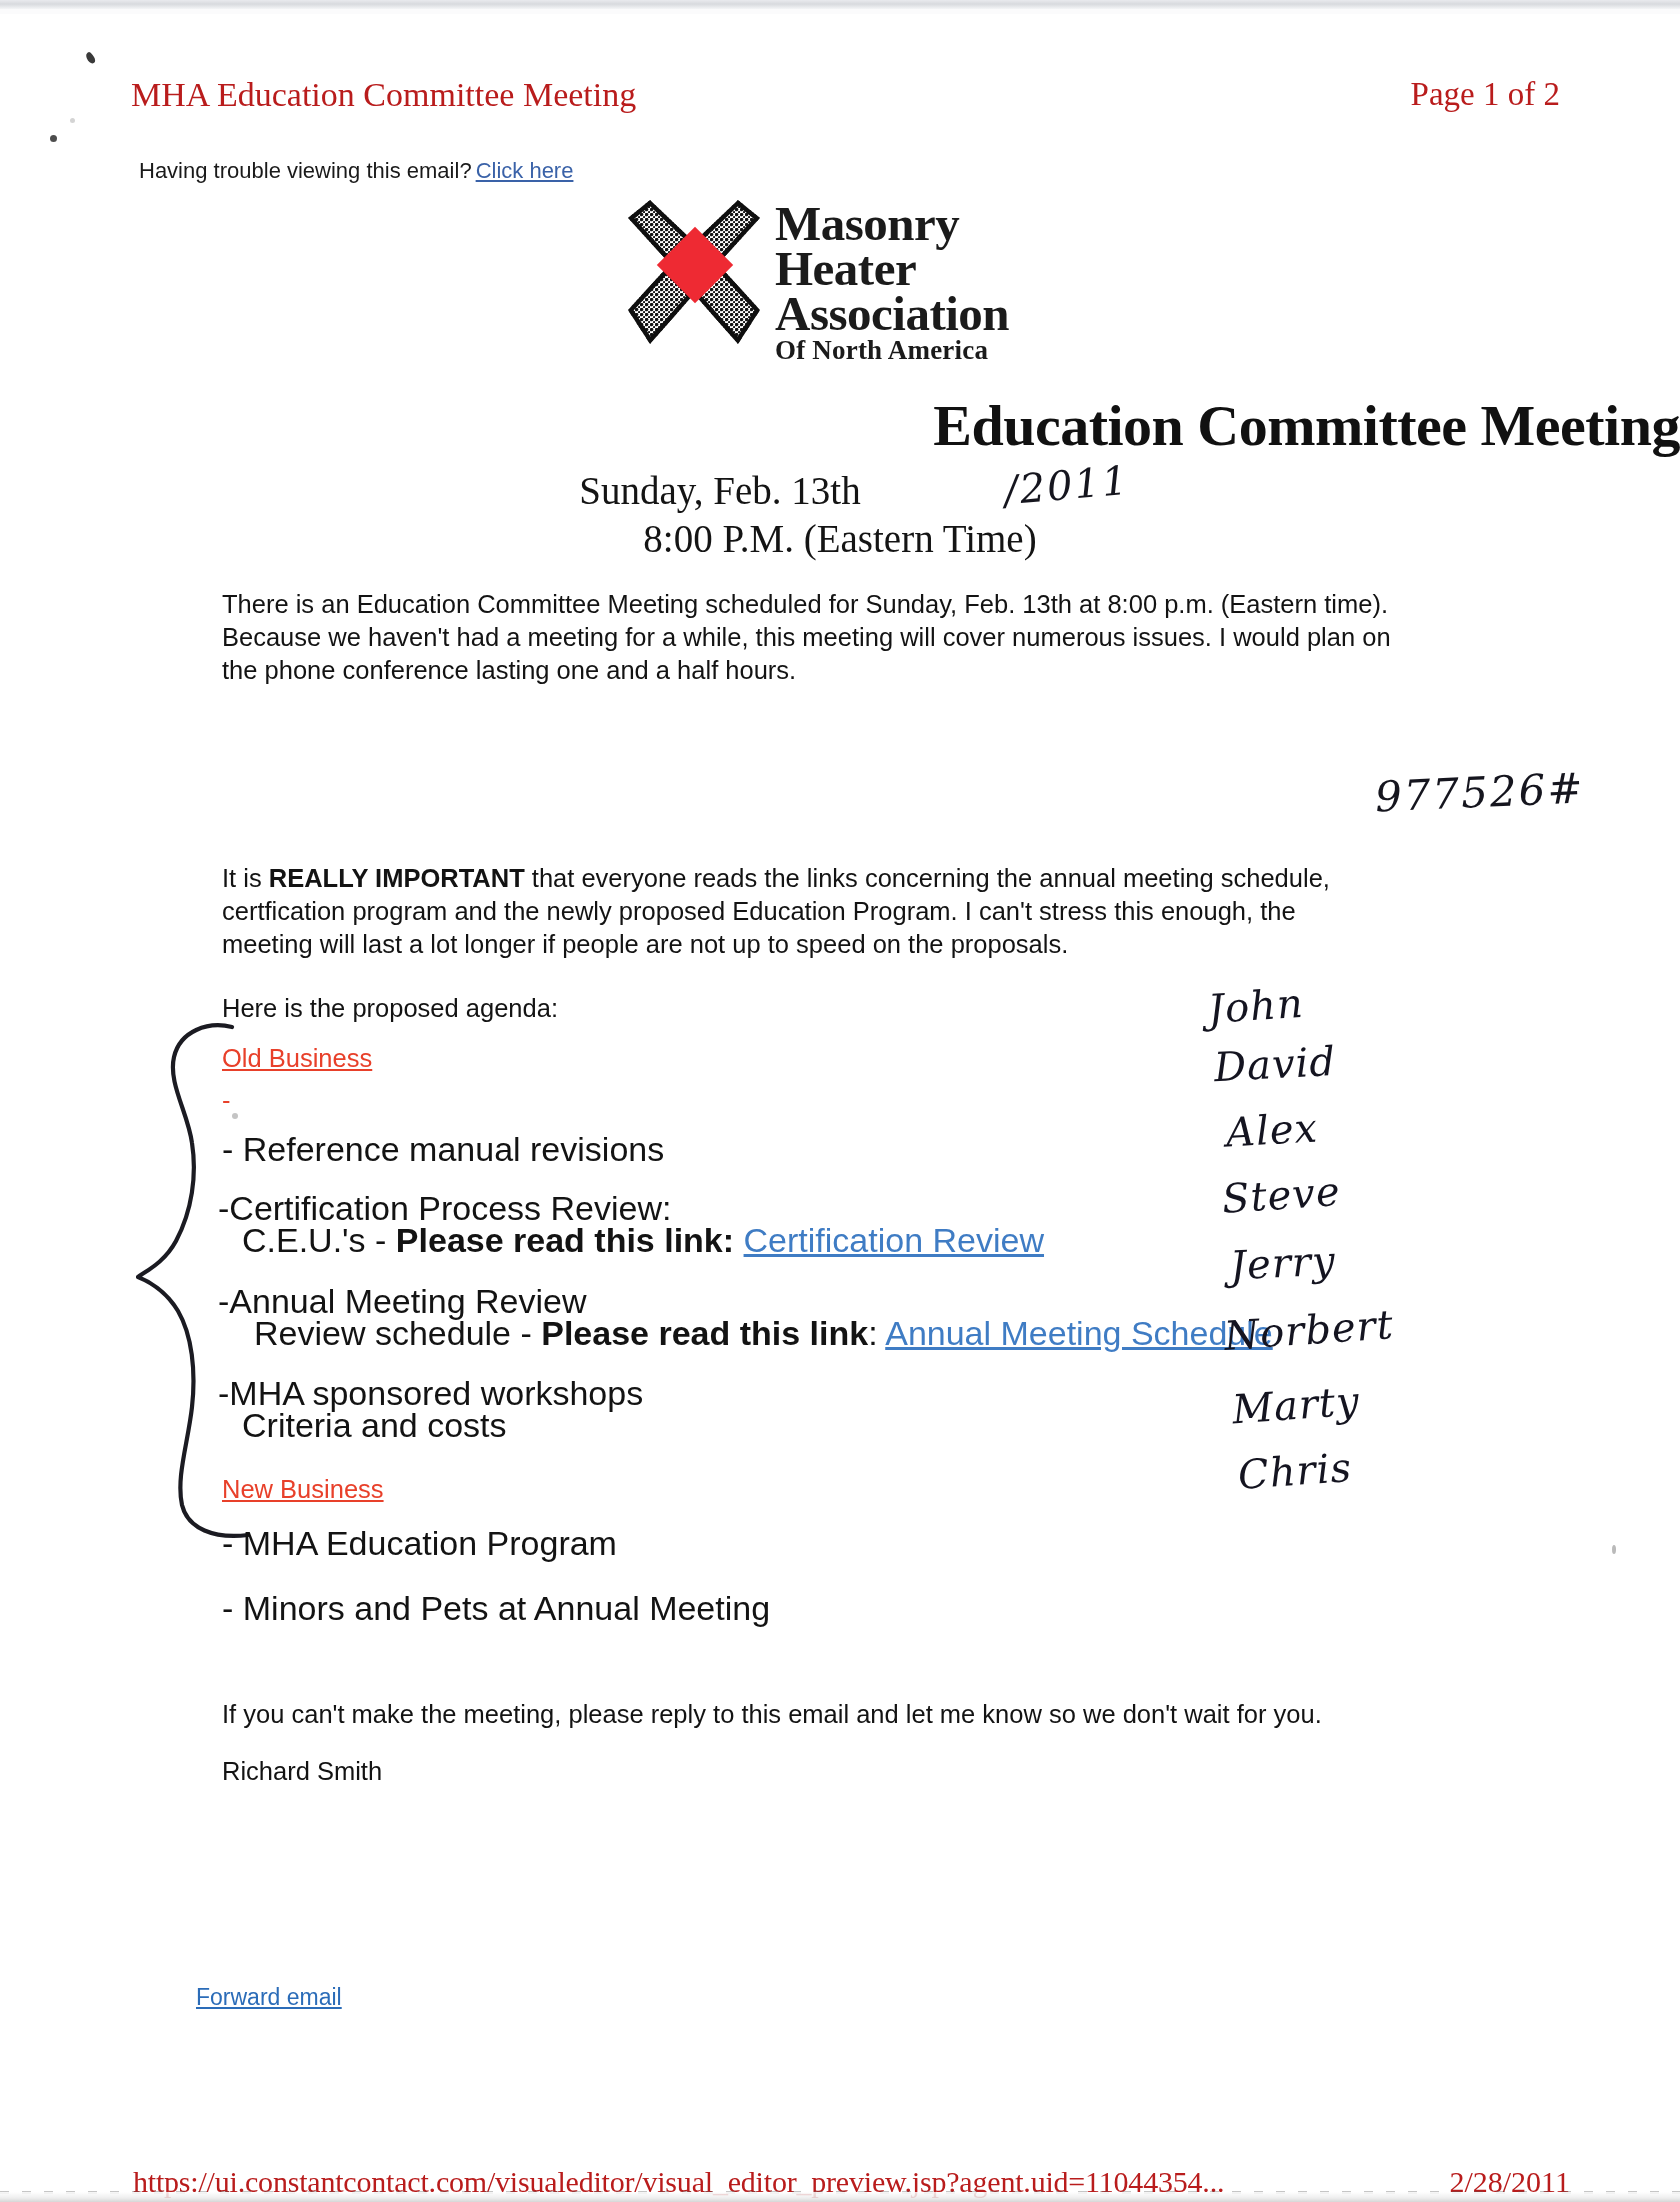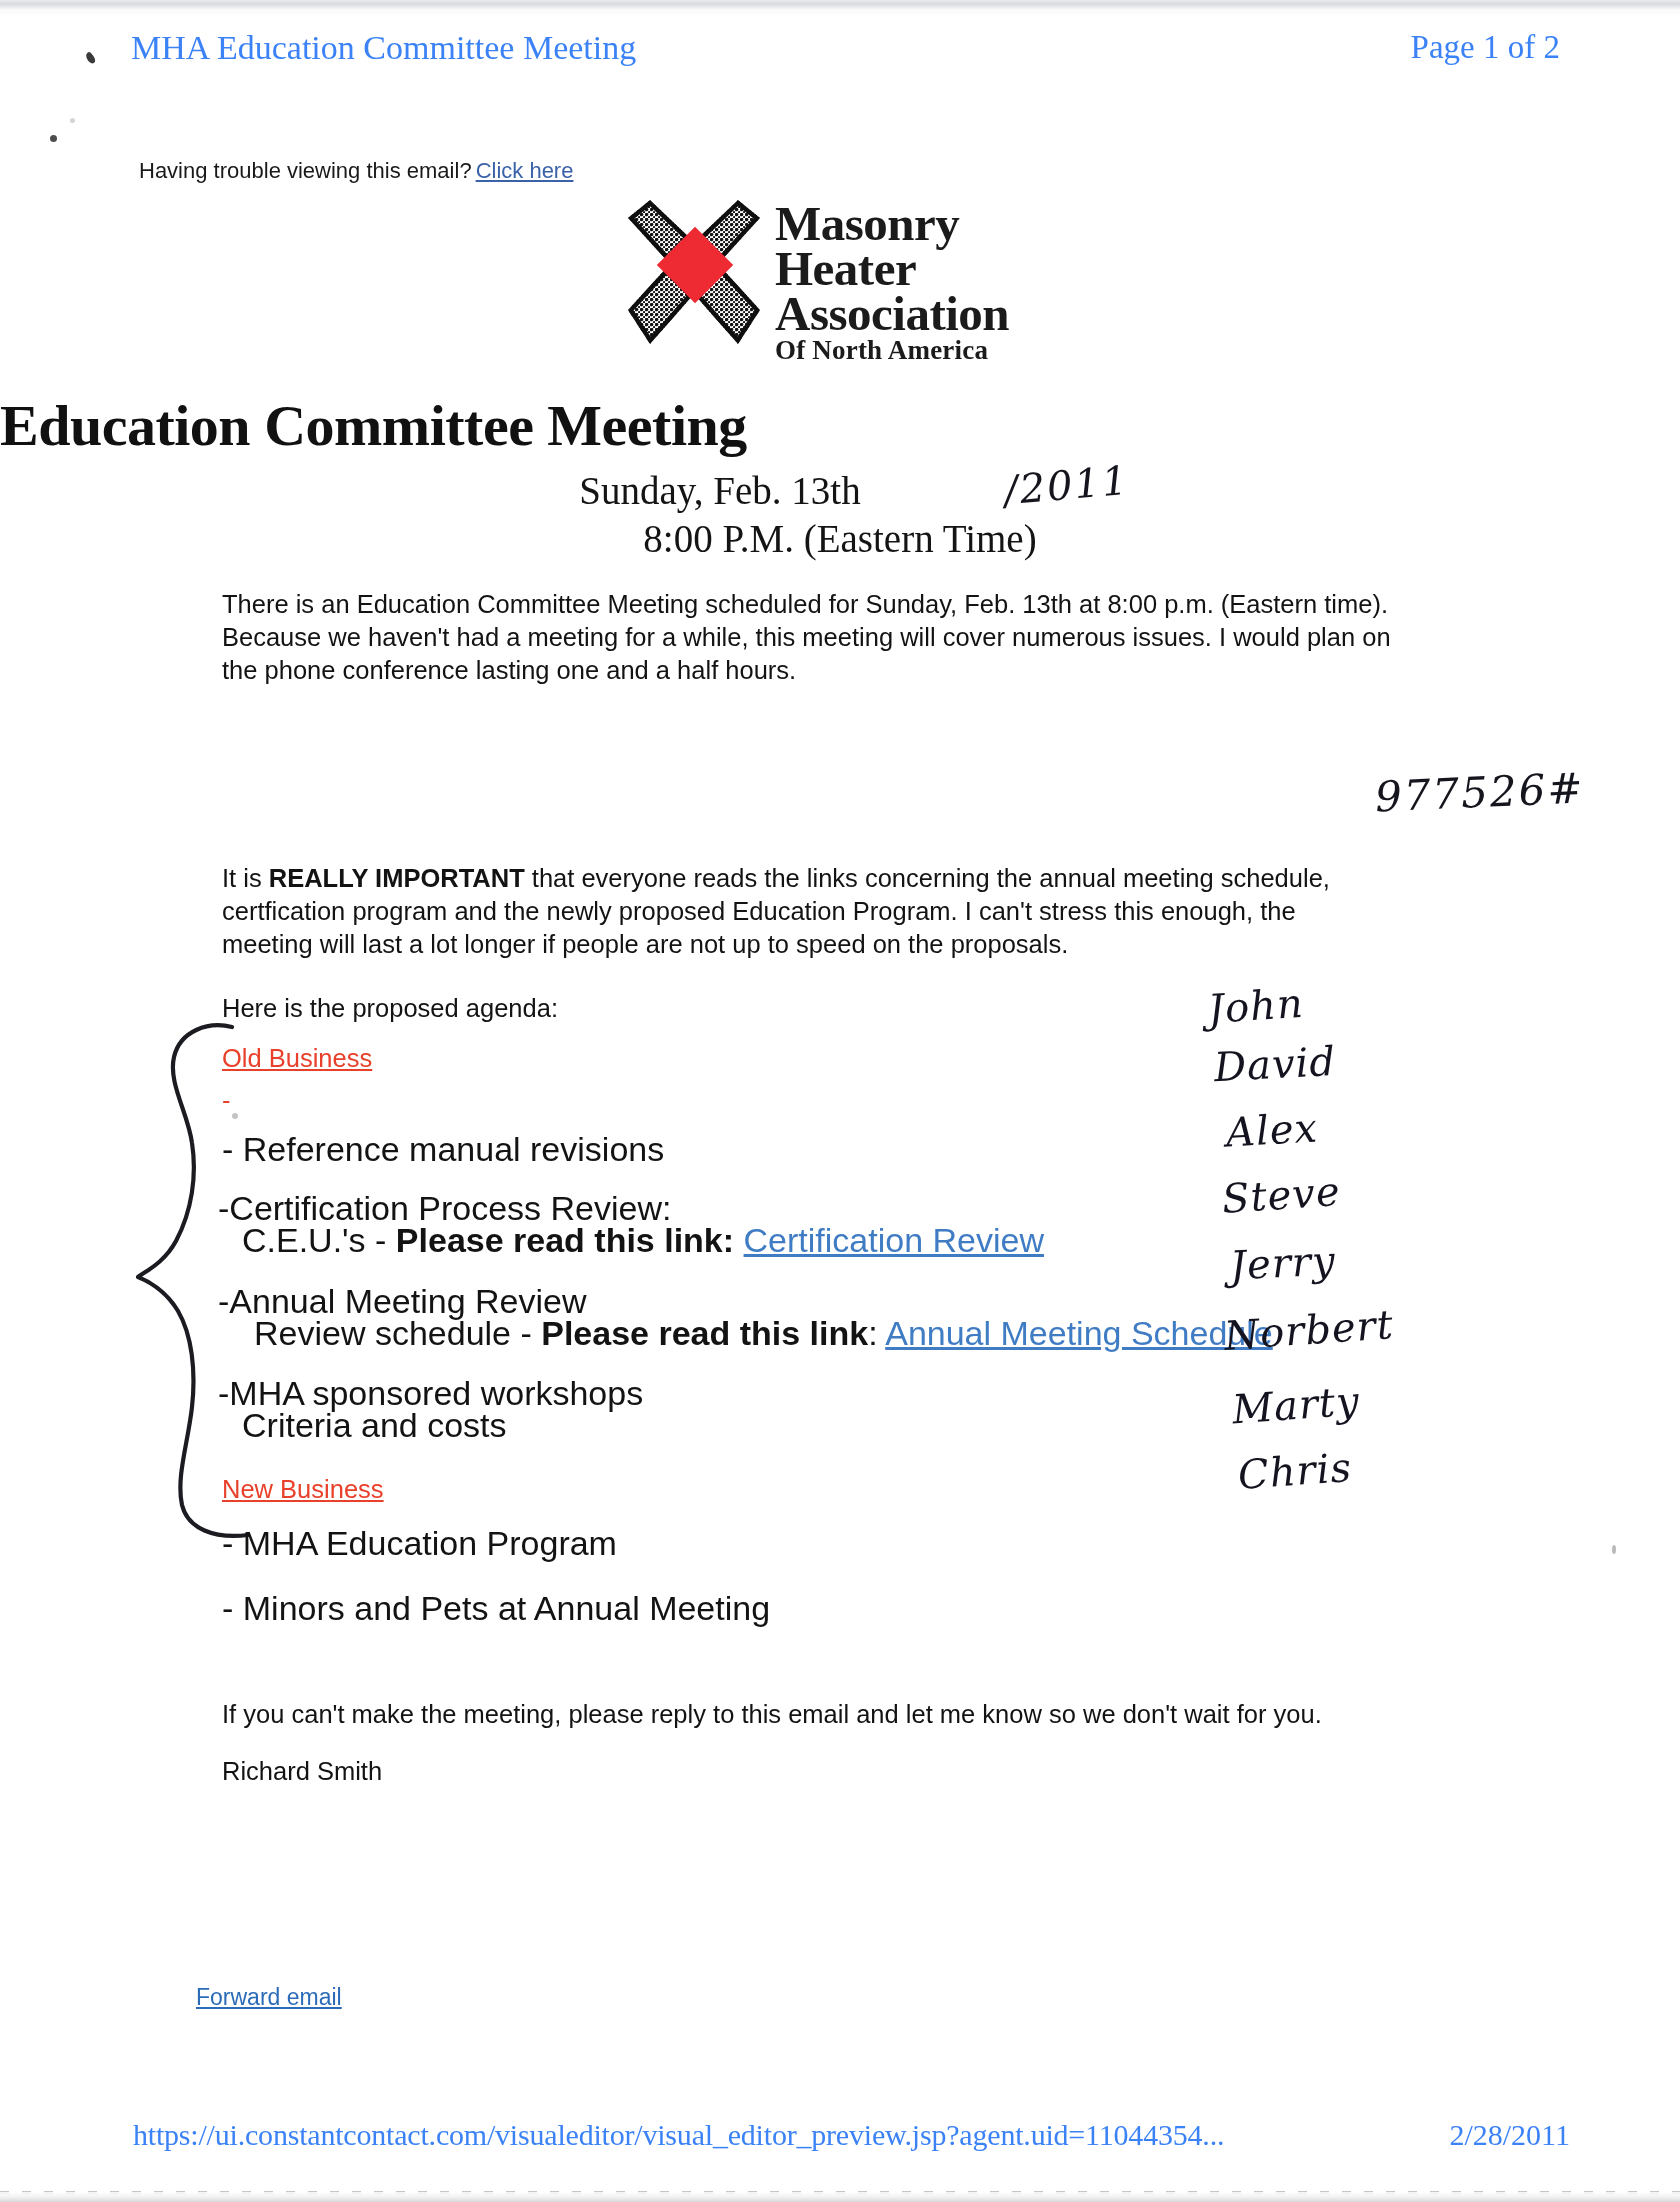--- a/index.html
+++ b/index.html
@@ -44,22 +44,23 @@
   .speck.s1 { left: 87px;  top: 52px;  width: 7px;  height: 12px; transform: rotate(-35deg); border-radius: 60% 40% 50% 50%; }
   .speck.s2 { left: 50px;  top: 135px; width: 7px;  height: 7px;  opacity: .9; }
   .speck.s3 { left: 70px;  top: 118px; width: 5px;  height: 5px;  opacity: .22; }
   .speck.s4 { left: 1612px; top: 1545px; width: 4px; height: 9px; opacity: .35; }
   .speck.s5 { left: 232px; top: 1113px; width: 6px; height: 6px; opacity: .30; }
 
   
   .print-chrome {
     position: absolute;
     font-family: "Liberation Serif", serif;
-    color: #3b82f6;
+    color: #b91c1c;
     white-space: nowrap;
+    margin-top: 47px;
   }
   #print-header-title { left: 131px;  top: 29px;  font-size: 34px; }
   #print-header-page  { right: 120px; top: 29px;  font-size: 33px; }
   #print-footer-url   { left: 133px;  top: 2118px; font-size: 30px; letter-spacing: -.2px; }
   #print-footer-date  { right: 110px; top: 2118px; font-size: 30px; }
 
   
   .trouble-line {
     position: absolute; left: 139px; top: 158px;
     font-size: 22px; color: #1a1a1a; white-space: nowrap;
@@ -87,21 +88,21 @@
     font-size: 49px; letter-spacing: -.5px; display: block;
   }
   #logo-wordmark .w4 {
     display: block; font-size: 27px; letter-spacing: .2px; margin-top: 2px;
     font-weight: bold;
   }
 
   
   #title-main {
     position: absolute; left: 0; top: 392px; width: 1680px;
-    text-align: left;
+    text-align: right;
     font-family: "Liberation Serif", serif;
     font-weight: bold; font-size: 58px; letter-spacing: -.5px;
     color: #111;
   }
   #title-sub1 {
     position: absolute; left: 0; top: 468px; width: 1440px;
     text-align: center;
     font-family: "Liberation Serif", serif;
     font-size: 39px; color: #141414;
   }

